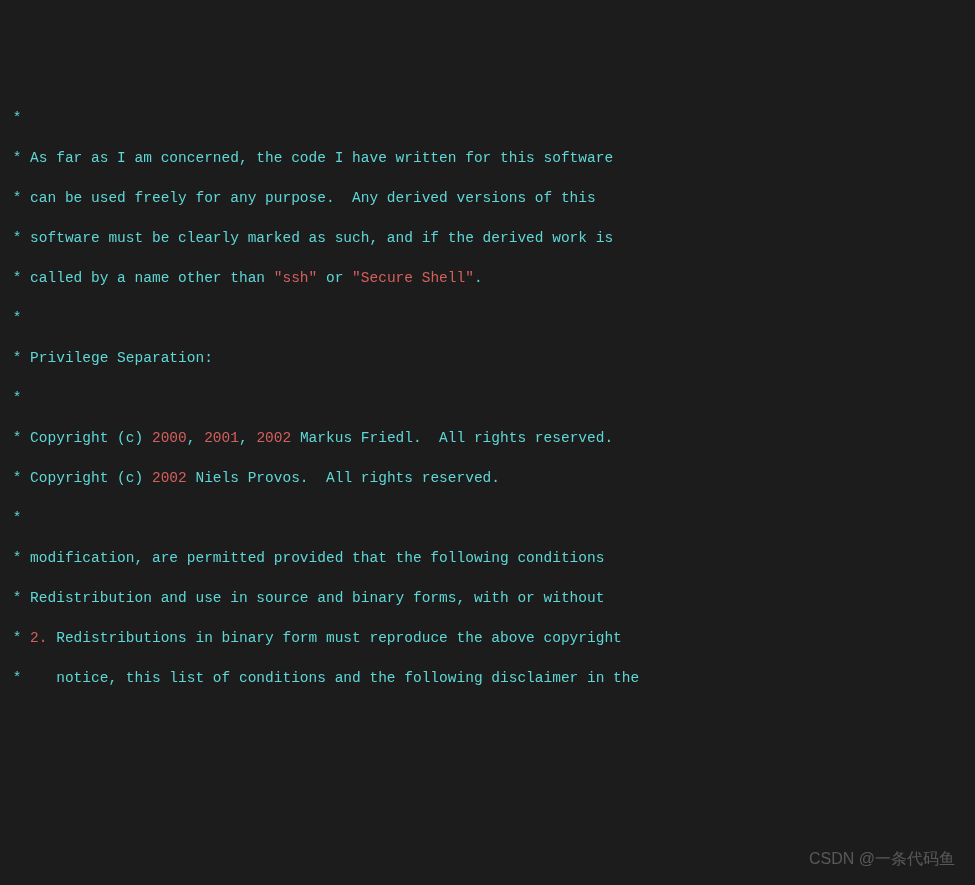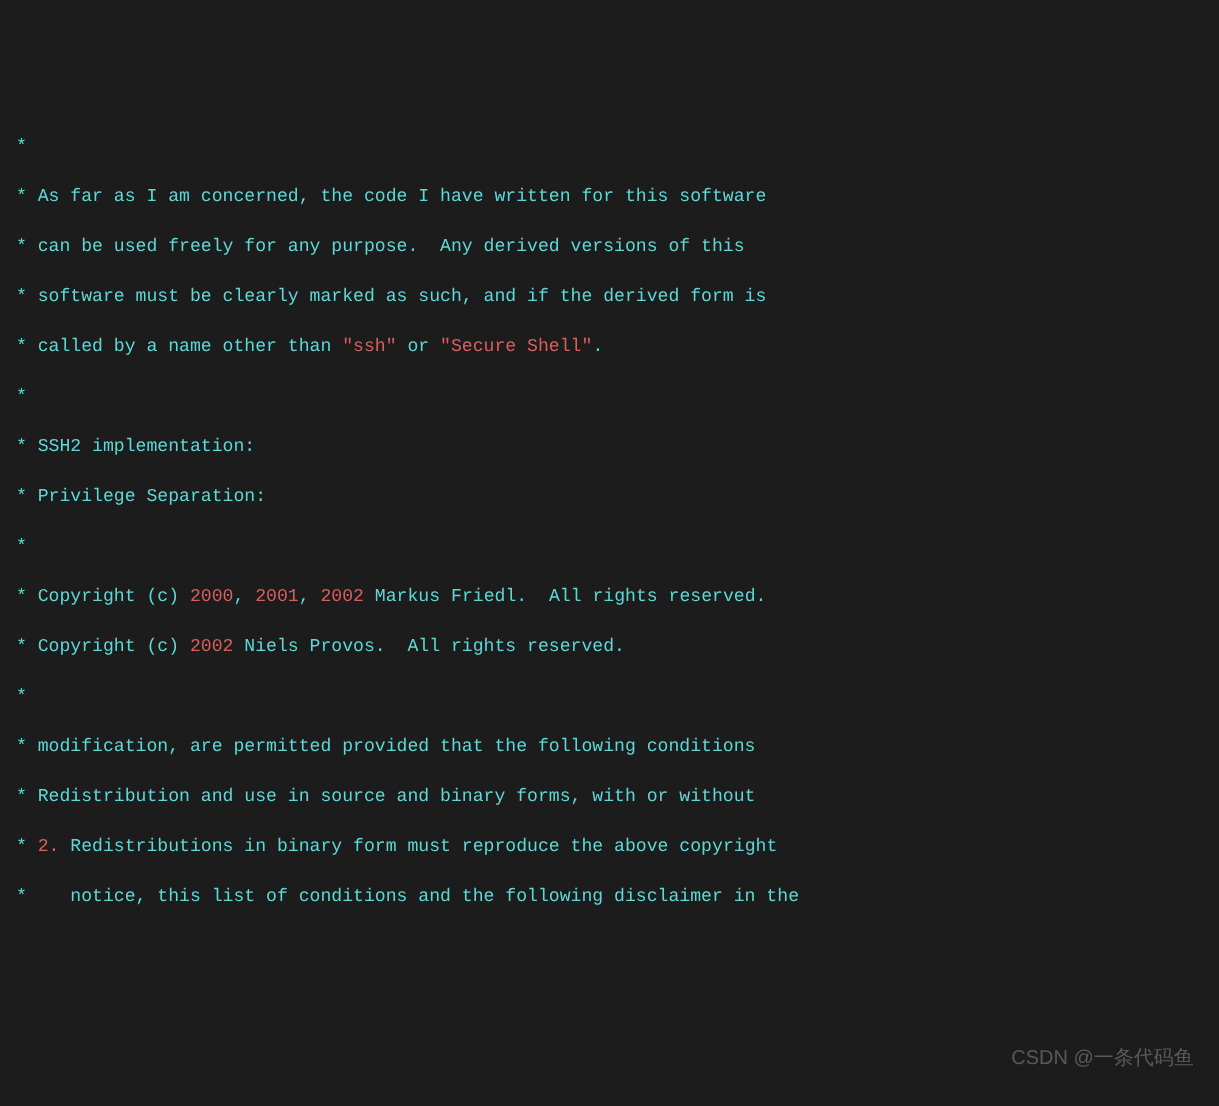--- a/index.html
+++ b/index.html
@@ -22,40 +22,39 @@
     }
     .line {
       display: block;
       height: 20px;
     }
     .comment { color: #5fd7d7; }
     .string { color: #d75f5f; }
     .number { color: #d75f5f; }
     .watermark {
       position: absolute;
-      bottom: 28px;
+      bottom: 16px;
       right: 20px;
       color: rgba(200,200,200,0.35);
       font-family: Arial, sans-serif;
       font-size: 16px;
     }
   </style>
 </head>
 <body>
 
 
 
 <div>
 <span class="line comment"> *</span>
 <span class="line comment"> * As far as I am concerned, the code I have written for this software</span>
 <span class="line comment"> * can be used freely for any purpose.  Any derived versions of this</span>
-<span class="line comment"> * software must be clearly marked as such, and if the derived form is</span>
+<span class="line comment"> * software must be clearly marked as such, and if the derived work is</span>
 <span class="line"><span class="comment"> * called by a name other than </span><span class="string">"ssh"</span><span class="comment"> or </span><span class="string">"Secure Shell"</span><span class="comment">.</span></span>
 <span class="line comment"> *</span>
-<span class="line comment"> * SSH2 implementation:</span>
 <span class="line comment"> * Privilege Separation:</span>
 <span class="line comment"> *</span>
 <span class="line"><span class="comment"> * Copyright (c) </span><span class="number">2000</span><span class="comment">, </span><span class="number">2001</span><span class="comment">, </span><span class="number">2002</span><span class="comment"> Markus Friedl.  All rights reserved.</span></span>
 <span class="line"><span class="comment"> * Copyright (c) </span><span class="number">2002</span><span class="comment"> Niels Provos.  All rights reserved.</span></span>
 <span class="line comment"> *</span>
 <span class="line comment"> * modification, are permitted provided that the following conditions</span>
 <span class="line comment"> * Redistribution and use in source and binary forms, with or without</span>
 <span class="line"><span class="comment"> * </span><span class="number">2.</span><span class="comment"> Redistributions in binary form must reproduce the above copyright</span></span>
 <span class="line comment"> *    notice, this list of conditions and the following disclaimer in the</span>
 

